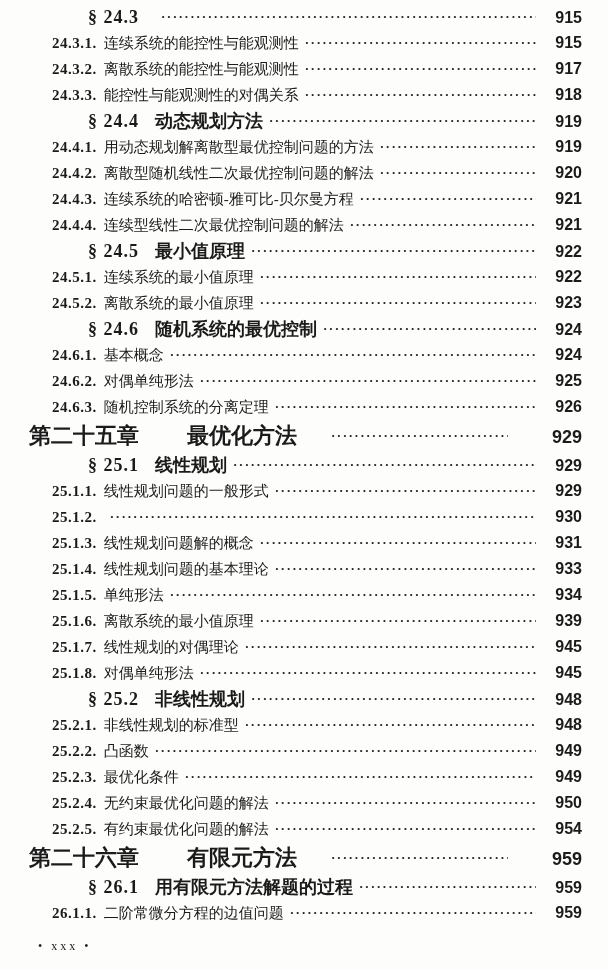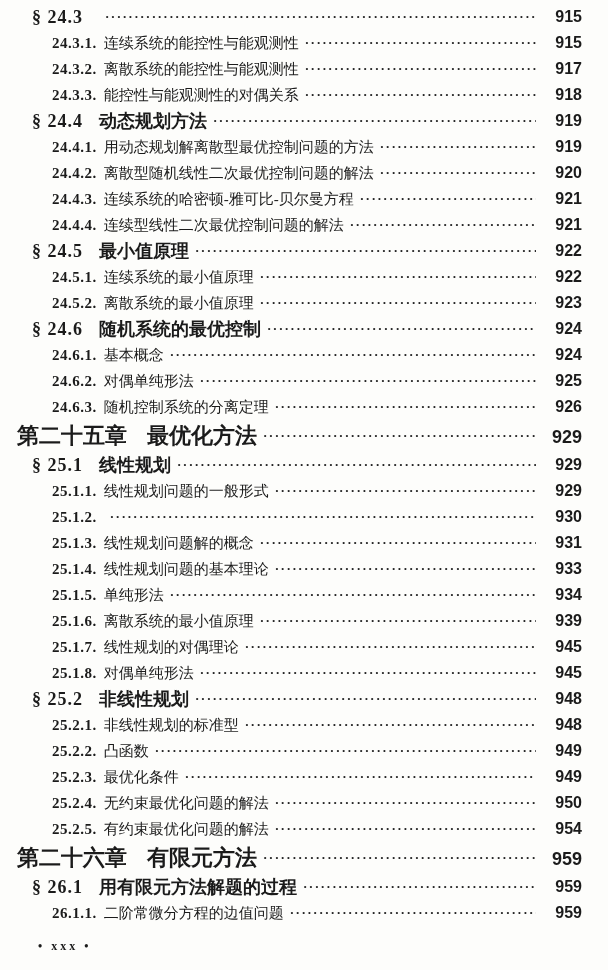--- a/index.html
+++ b/index.html
@@ -25,36 +25,36 @@
     right: 26px;
     box-sizing: border-box;
   }
   .row {
     display: flex;
     align-items: baseline;
     white-space: nowrap;
   }
   
   .row.chapter {
-    padding-left: 17px;
+    padding-left: 29px;
     height: 32px;
     line-height: 32px;
     font-size: 22px;
     font-weight: bold;
+    gap: 28px;
   }
   .row.chapter .label { margin-right: 20px; }
   .row.chapter .page-num { font-size: 18px; }
   
   .row.section {
-    padding-left: 32px;
+    padding-left: 88px;
     height: 26px;
     line-height: 26px;
     font-size: 18px;
     font-weight: bold;
-    align-items: center;
   }
   .row.section .label { margin-right: 16px; letter-spacing: 1px; }
   
   .row.sub {
     padding-left: 52px;
     height: 26px;
     line-height: 26px;
     font-size: 15px;
   }
   .row.sub .label {
@@ -81,21 +81,21 @@
     text-align: right;
     font-size: 16px;
     font-weight: 600;
     font-family: Liberation Sans, sans-serif;
   }
   .footer {
     position: absolute;
     left: 38px;
     bottom: 16px;
     font-size: 12px;
-    font-weight: bold;
+    font-weight: normal;
     letter-spacing: 3px;
     color: #1b1b1b;
   }
 </style>
 </head>
 <body>
 
 <div class="page">
   <div class="toc" id="toc-list">
       <div class="row section">

